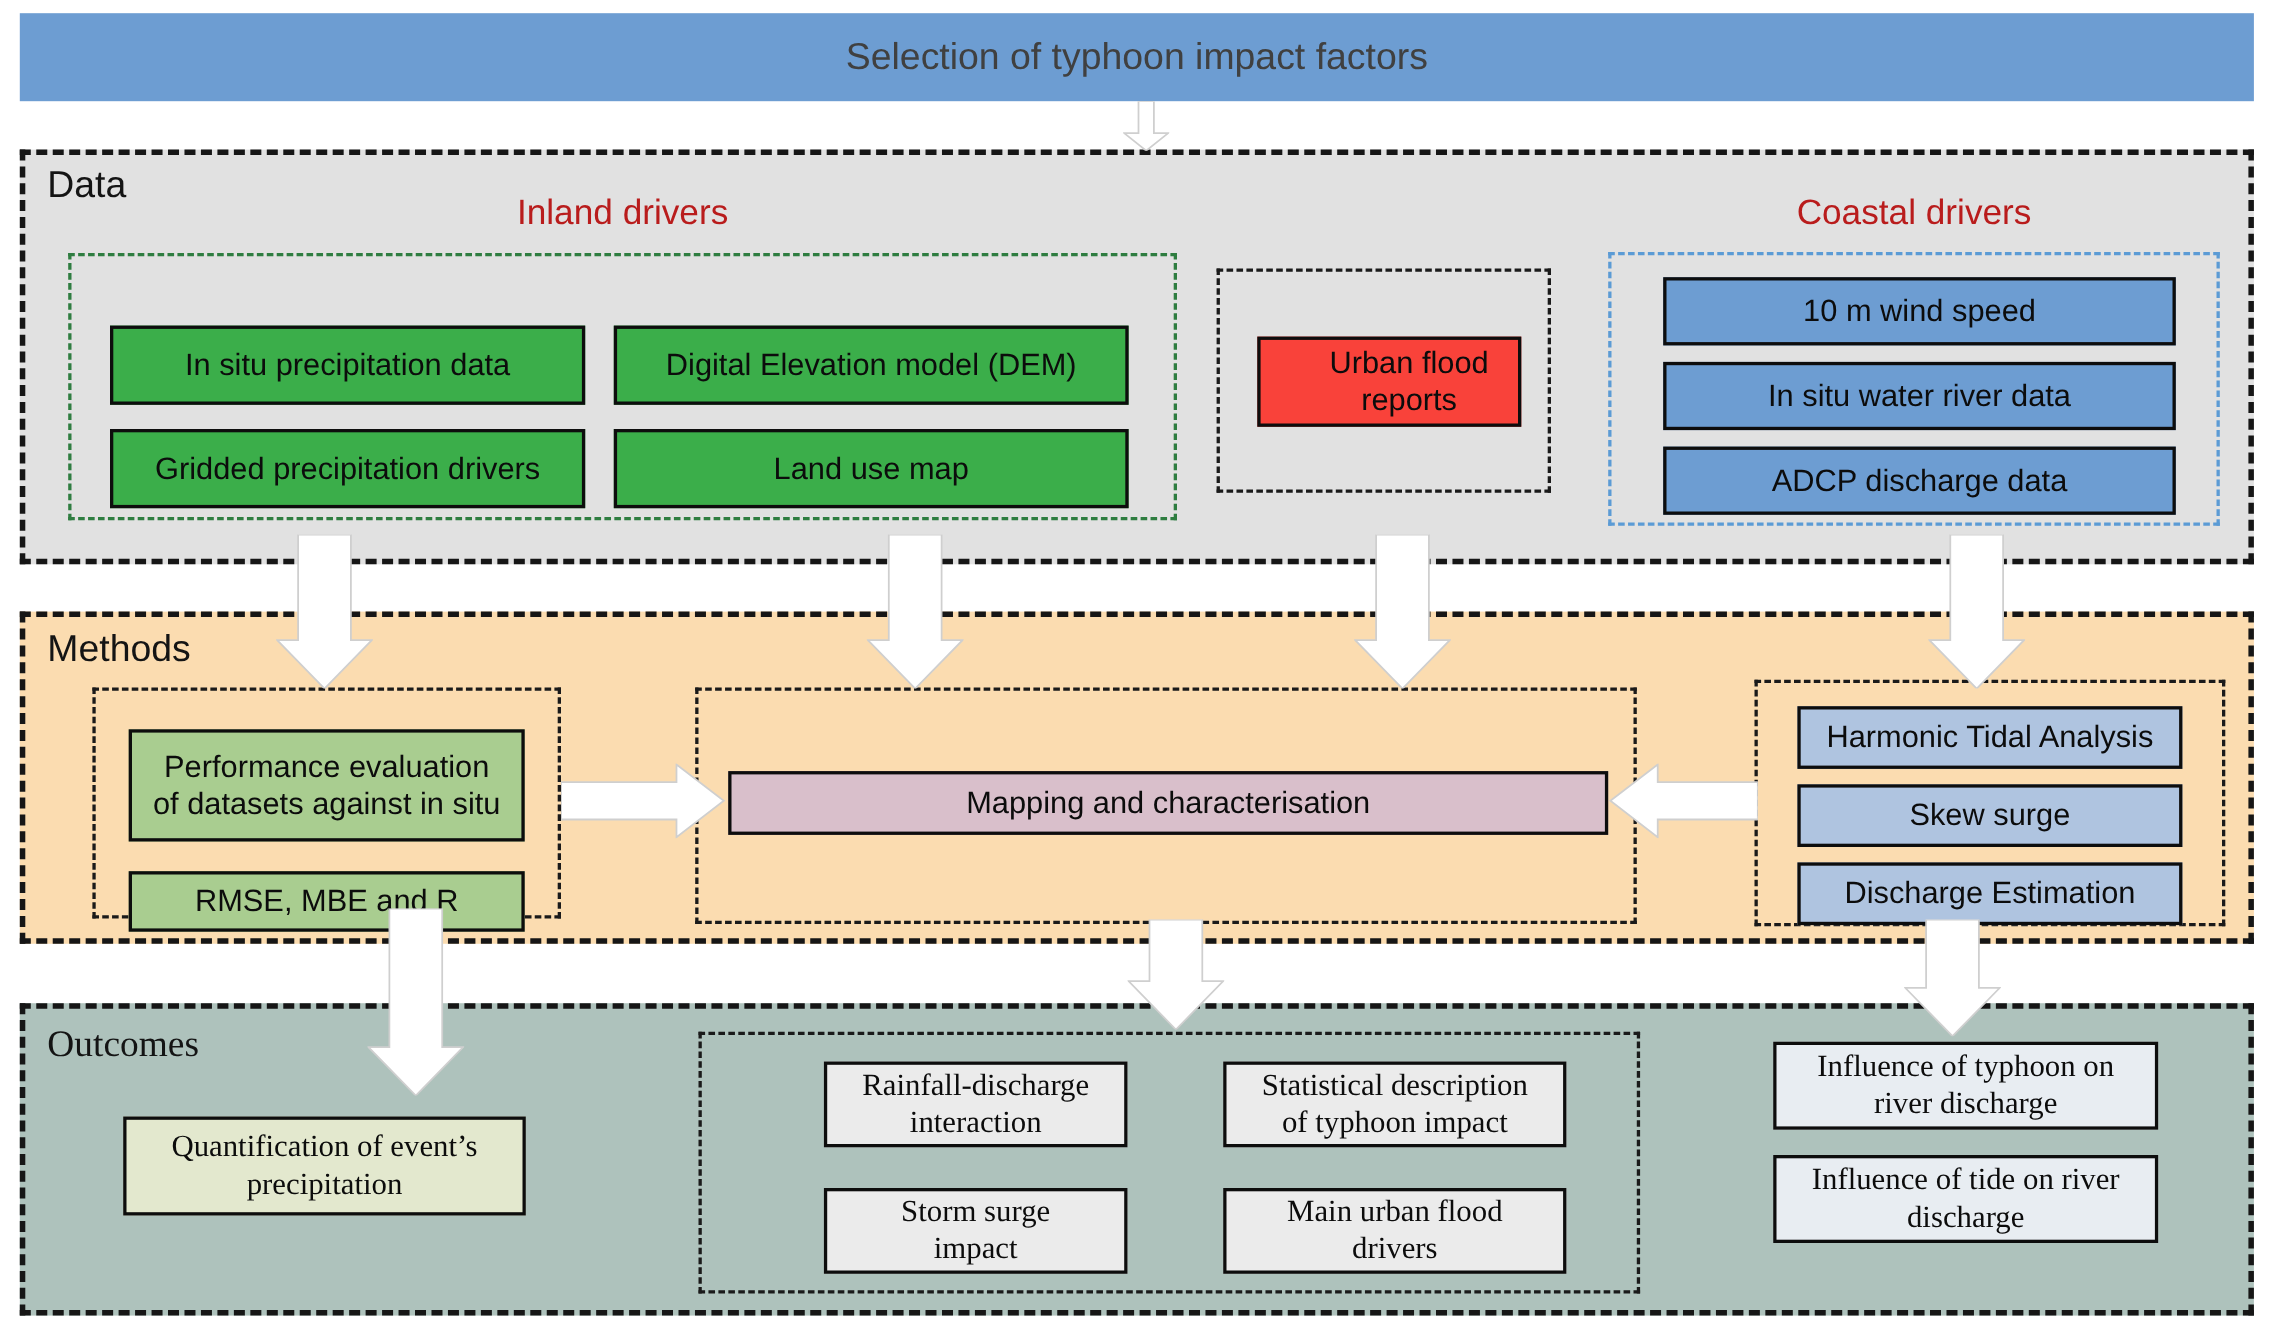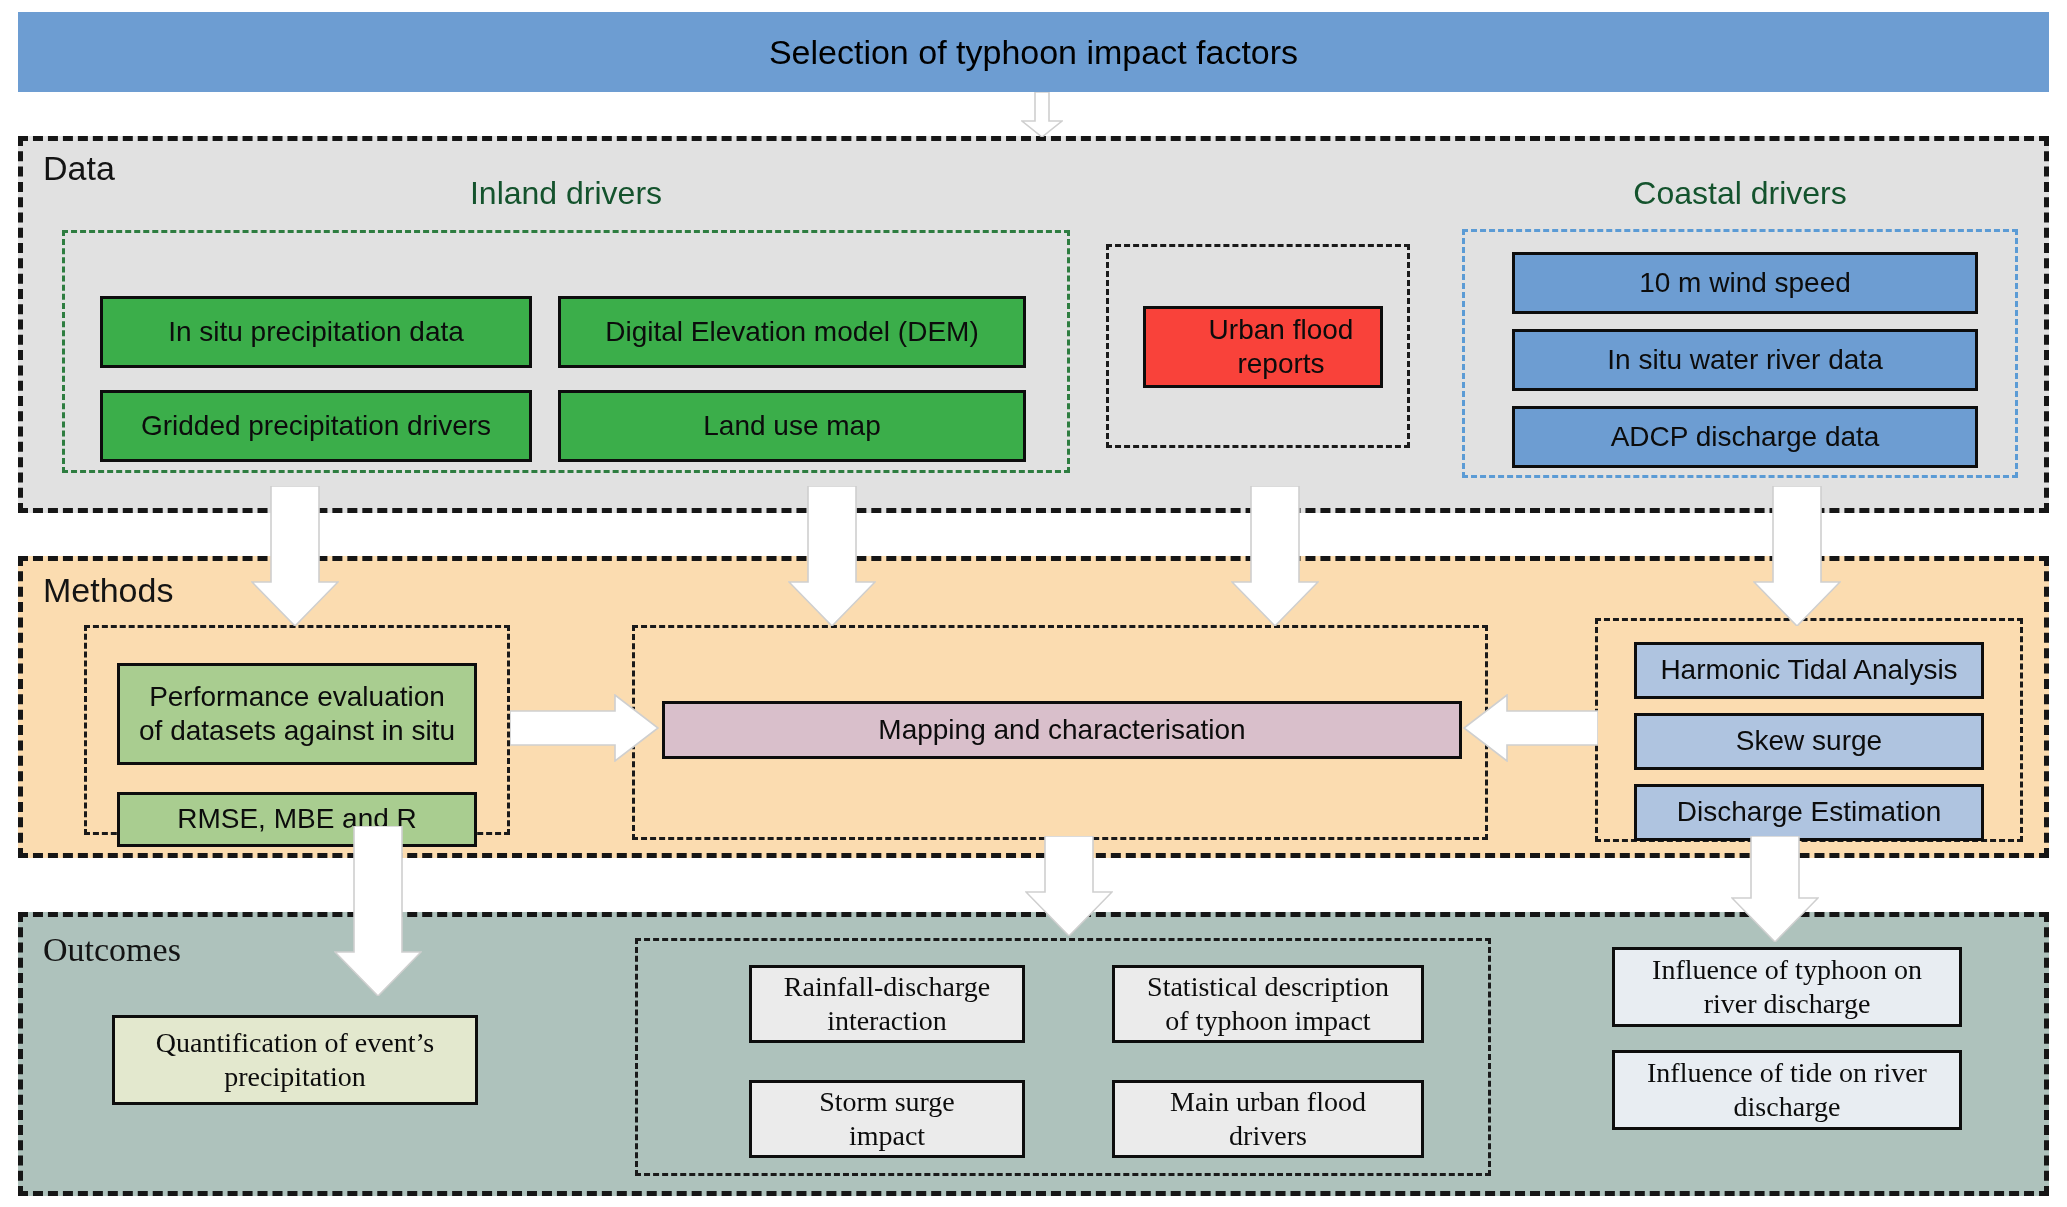--- a/index.html
+++ b/index.html
@@ -3,35 +3,35 @@
 <meta charset="utf-8">
 <style>
   html,body{margin:0;padding:0;background:#ffffff;}
   .canvas{
     position:relative;width:2067px;height:1207px;background:#ffffff;overflow:hidden;
     font-family:"Liberation Sans","DejaVu Sans",sans-serif;color:#111;
   }
   .banner{
     position:absolute;left:18px;top:12px;width:2031px;height:80px;
     background:#6D9DD2;display:flex;align-items:center;justify-content:center;
-    font-size:34px;color:#000000;
+    font-size:34px;color:#404040;
   }
   .section{
     position:absolute;left:18px;width:2031px;box-sizing:border-box;
     border:5px dashed #161616;
   }
   .section-data{top:136px;height:377px;background:#E1E1E1;}
   .section-methods{top:556px;height:302px;background:#FBDCB0;}
   .section-outcomes{top:912px;height:284px;background:#AEC2BC;font-family:Liberation Serif, serif;}
   .section-label{position:absolute;font-size:34px;color:#141414;}
   .group{position:absolute;box-sizing:border-box;}
   .group-black{border:3px dashed #1a1a1a;}
   .group-green{border:3px dashed #2E7D40;}
   .group-blue{border:3px dashed #5B9BD5;}
-  .group-title{position:absolute;text-align:center;font-size:32px;color:#14532d;}
+  .group-title{position:absolute;text-align:center;font-size:32px;color:#b91c1c;}
   .node{
     position:absolute;box-sizing:border-box;border:3px solid #0d0d0d;
     display:flex;align-items:center;justify-content:center;text-align:center;
     font-size:28px;line-height:1.22;color:#0c0c0c;white-space:pre-line;
   }
   .node-green{background:#3BAE4A;}
   .node-red{background:#F9423A;padding-left:36px;}
   .node-blue{background:#6D9DD2;}
   .node-lgreen{background:#A9CD90;}
   .node-mauve{background:#D9BFCB;}

